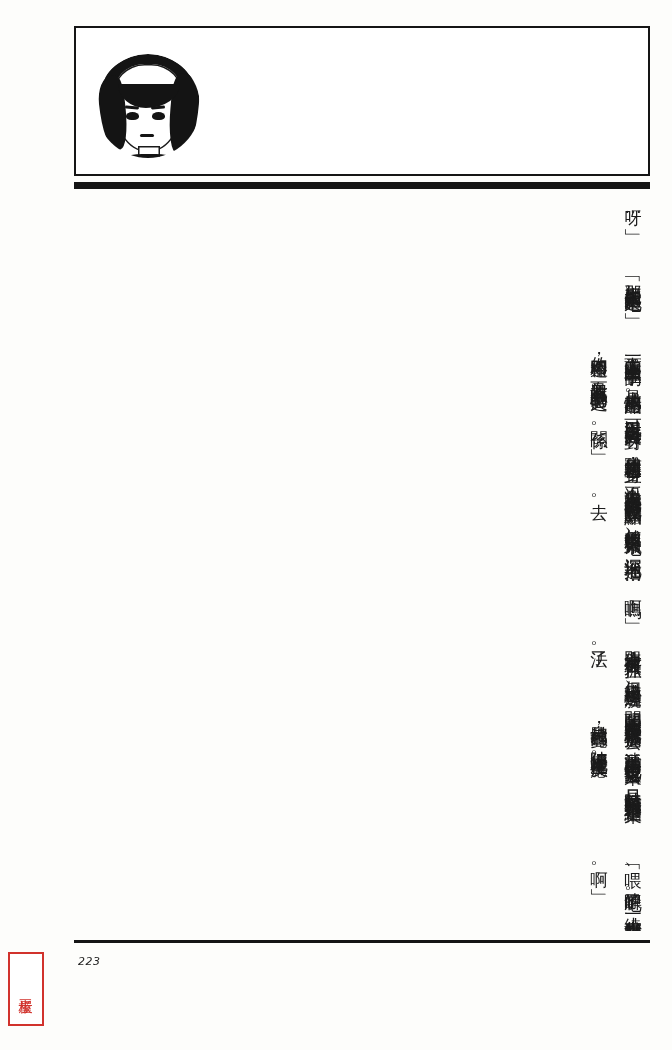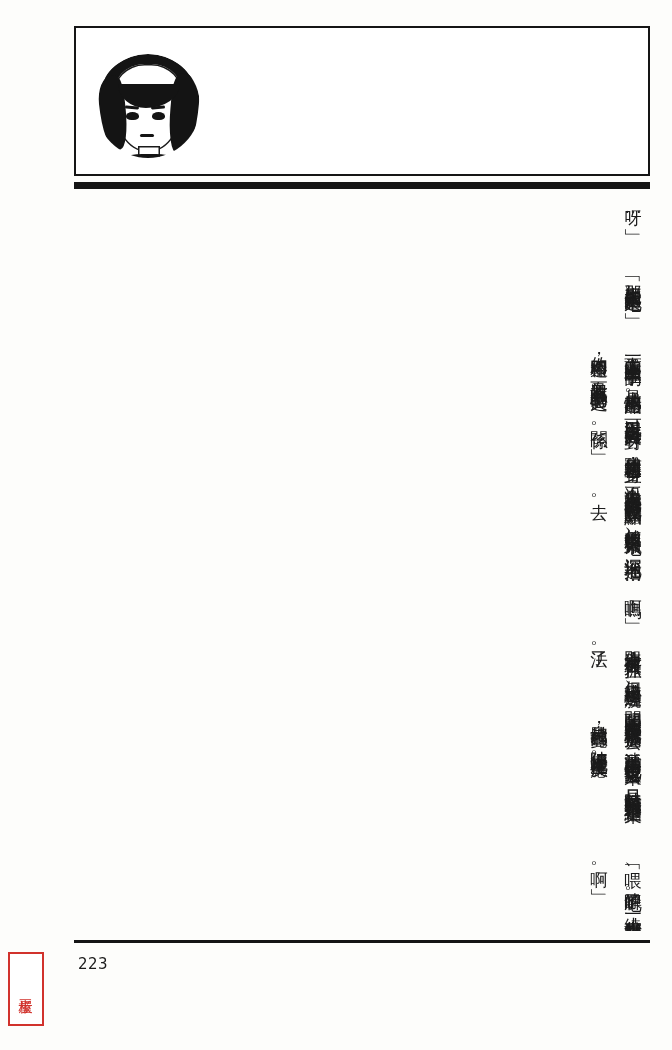--- a/index.html
+++ b/index.html
@@ -108,24 +108,25 @@
   }
   .indent {
     padding-top: 20px;
   }
 
   
   .page-number {
     position: absolute;
     left: 78px;
     top: 955px;
-    font-size: 15px;
+    font-size: 11px;
     font-family: "DejaVu Sans", "Liberation Sans", sans-serif;
     color: #1b1b1b;
     letter-spacing: 0.5px;
+    font-style: italic;
   }
 
   
   .seal {
     position: absolute;
     left: 8px;
     top: 952px;
     width: 36px;
     height: 74px;
     border: 2px solid #d1322c;

